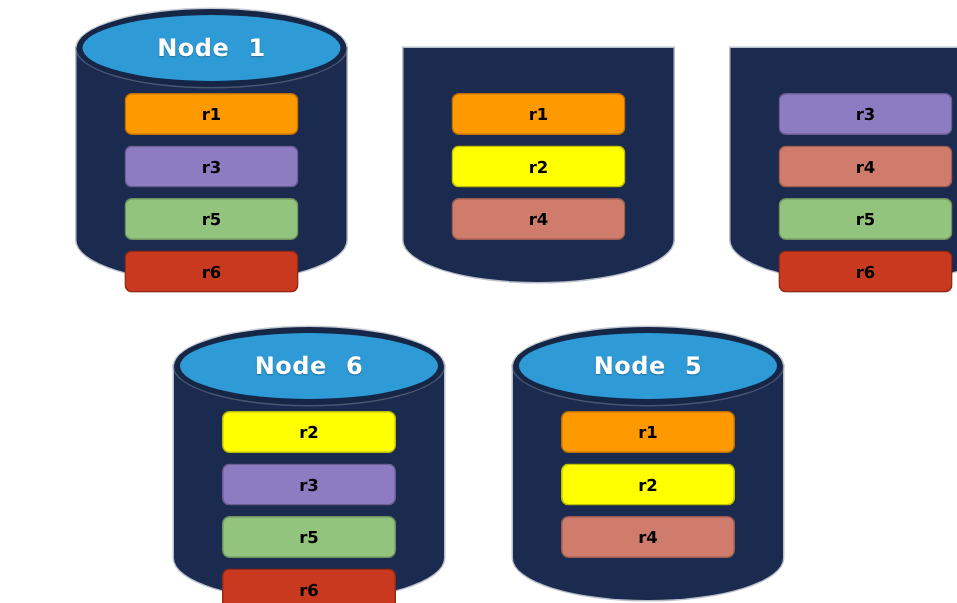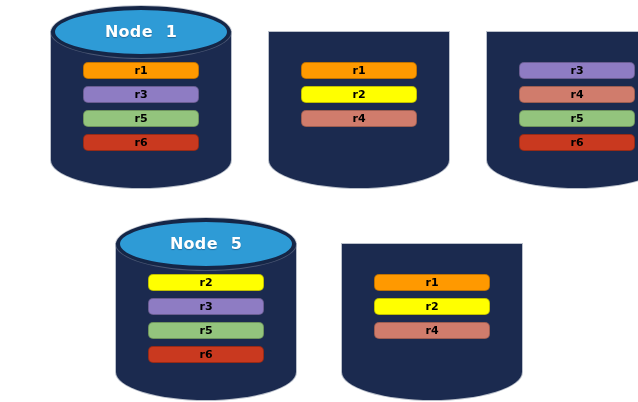--- a/index.html
+++ b/index.html
@@ -30,21 +30,21 @@
     color:var(--title-text,#fff);
     font-weight:bold;font-size:16px;line-height:1;
     word-spacing:7px;letter-spacing:.3px;
     text-shadow:0 1px 1px rgba(10,30,60,.35);
   }
   .bars{
     position:absolute;top:56px;left:0;right:0;
     display:flex;flex-direction:column;align-items:center;gap:7px;
   }
   .bar{
-    width:116px;height:17px;box-sizing:border-box;
+    width:116px;height:28px;box-sizing:border-box;
     border-radius:5px;border:1px solid rgba(0,0,0,0.25);
     display:flex;align-items:center;justify-content:center;
     font-size:11px;font-weight:bold;line-height:1;
     color:var(--bar-text,#000);
   }
 </style>
 </head>
 <body>
 
 <div class="canvas">
@@ -83,32 +83,35 @@
       </div>
     </div>
 
   </div>
 
   <div class="row row2">
 
     <div class="cylinder">
       <div class="cyl-body"></div>
       <div class="cyl-top">
-        <span class="cyl-title">Node 5</span>
+        <span class="cyl-title">Node 6</span>
       </div>
       <div class="bars">
         <div class="bar" style="background: rgb(255, 255, 0);">r2</div>
         <div class="bar" style="background: rgb(142, 124, 195);">r3</div>
         <div class="bar" style="background: rgb(147, 196, 125);">r5</div>
         <div class="bar" style="background: rgb(201, 57, 31);">r6</div>
       </div>
     </div>
 
     <div class="cylinder">
       <div class="cyl-body"></div>
+      <div class="cyl-top">
+        <span class="cyl-title">Node 5</span>
+      </div>
       <div class="bars">
         <div class="bar" style="background: rgb(255, 153, 0);">r1</div>
         <div class="bar" style="background: rgb(255, 255, 0);">r2</div>
         <div class="bar" style="background: rgb(208, 124, 108);">r4</div>
       </div>
     </div>
 
   </div>
 
 </div>

